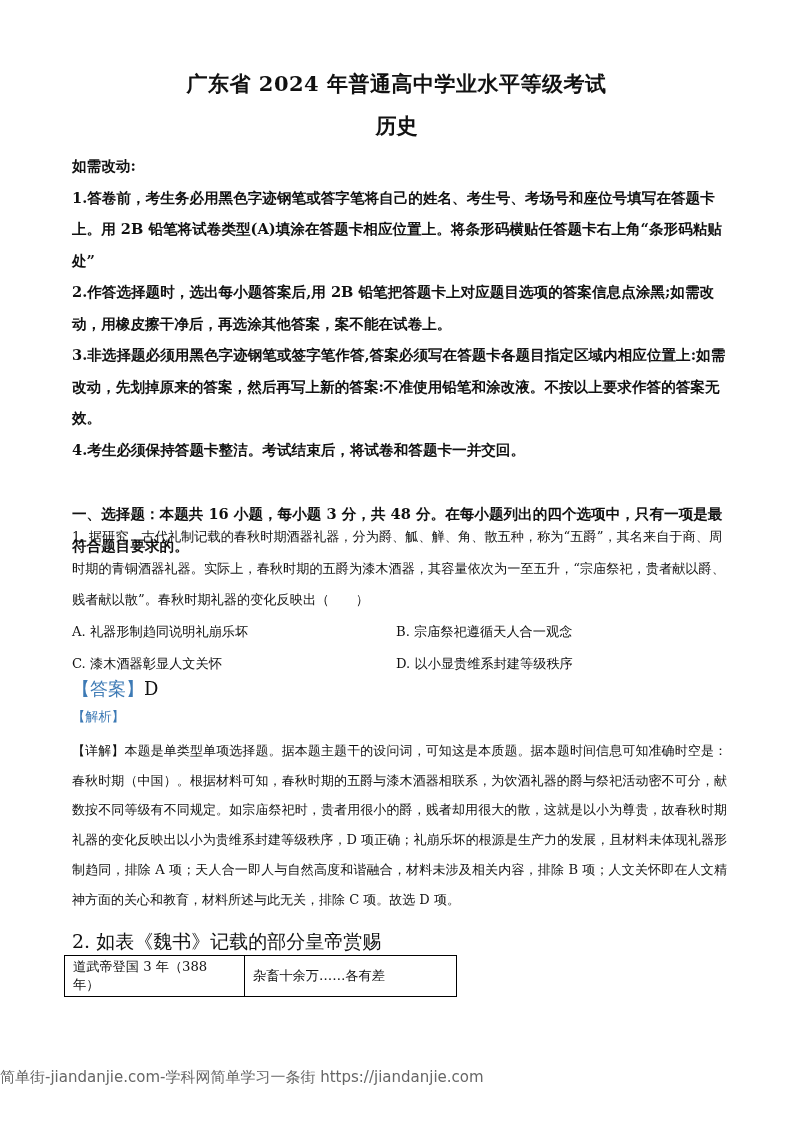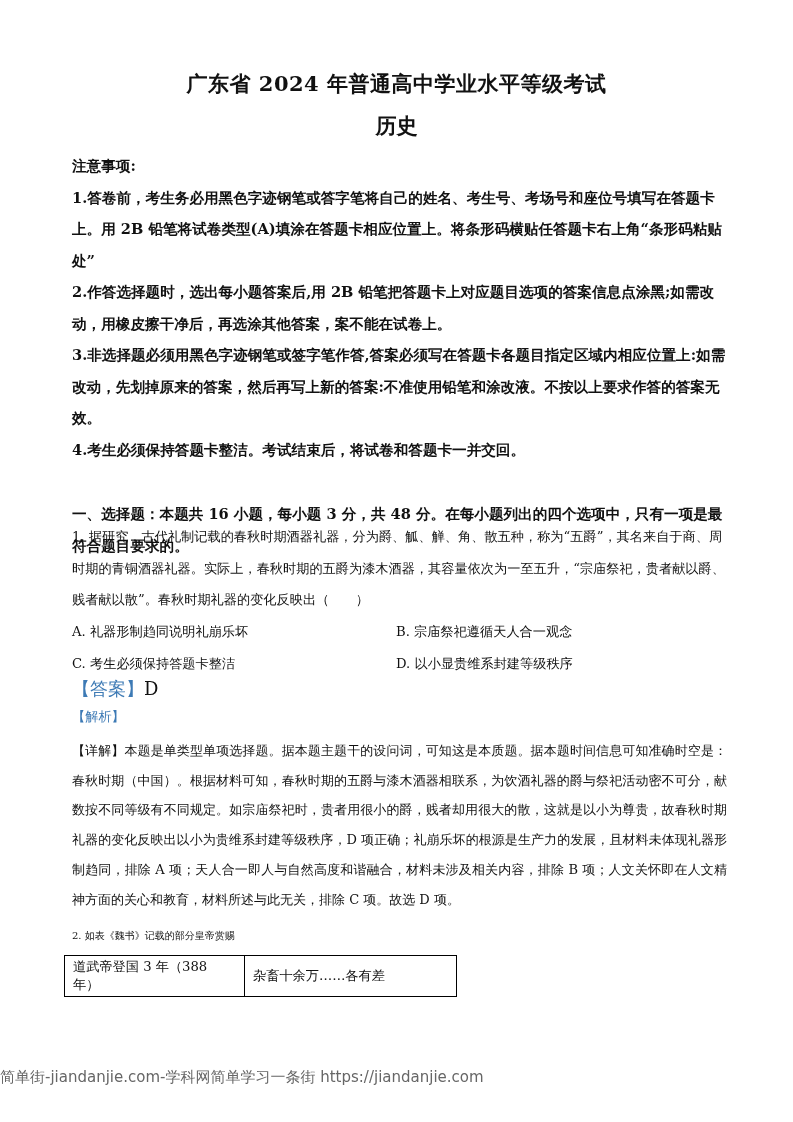--- a/index.html
+++ b/index.html
@@ -10,50 +10,50 @@
   .notice p { margin: 0; }
   .section { position: absolute; left: 72px; width: 655px; top: 456px; font-size: 14.6px; font-weight: bold; line-height: 32px; margin-top: 42px; }
   .q1 { position: absolute; left: 72px; width: 655px; top: 521px; font-size: 13.2px; line-height: 31.5px; }
   .options { position: absolute; left: 72px; width: 655px; top: 612px; font-size: 13.2px; }
   .opt-row { display: flex; height: 32px; align-items: center; }
   .opt { width: 324px; margin-top: 7px; }
   .answer { position: absolute; left: 72px; top: 677px; font-size: 18px; }
   .analysis { position: absolute; left: 72px; top: 708px; font-size: 13.2px; }
   .bracket-label { color: #3d7ab5; }
   .detail { position: absolute; left: 72px; width: 655px; top: 736px; font-size: 13px; line-height: 29.7px; text-align: justify; }
-  .q2 { position: absolute; left: 72px; top: 929px; font-size: 10px; }
+  .q2 { position: absolute; left: 72px; top: 929px; font-size: 19px; }
   table.t2 { position: absolute; left: 64px; top: 955px; border-collapse: collapse; font-size: 13.2px; }
   table.t2 td { border: 1px solid #000; height: 40px; padding: 0 8px; }
   .watermark { position: absolute; left: 0; width: 793px; top: 1068px; text-align: left; font-family: "DejaVu Sans", sans-serif; font-size: 15px; color: #666; }
 </style>
 </head>
 <body>
 
 <div class="title">广东省 2024 年普通高中学业水平等级考试</div>
 <div class="subtitle">历史</div>
 
 <div class="notice">
-  <p>注意事项:</p>
+  <p>如需改动:</p>
   <p>1.答卷前，考生务必用黑色字迹钢笔或答字笔将自己的姓名、考生号、考场号和座位号填写在答题卡上。用 2B 铅笔将试卷类型(A)填涂在答题卡相应位置上。将条形码横贴任答题卡右上角“条形码粘贴处”</p>
   <p>2.作答选择题时，选出每小题答案后,用 2B 铅笔把答题卡上对应题目选项的答案信息点涂黑;如需改动，用橡皮擦干净后，再选涂其他答案，案不能在试卷上。</p>
   <p>3.非选择题必须用黑色字迹钢笔或签字笔作答,答案必须写在答题卡各题目指定区域内相应位置上:如需改动，先划掉原来的答案，然后再写上新的答案:不准使用铅笔和涂改液。不按以上要求作答的答案无效。</p>
   <p>4.考生必须保持答题卡整洁。考试结束后，将试卷和答题卡一并交回。</p>
 </div>
 
 <div class="section">一、选择题：本题共 16 小题，每小题 3 分，共 48 分。在每小题列出的四个选项中，只有一项是最符合题目要求的。</div>
 
 <div class="q1">1. 据研究，古代礼制记载的春秋时期酒器礼器，分为爵、觚、觯、角、散五种，称为“五爵”，其名来自于商、周时期的青铜酒器礼器。实际上，春秋时期的五爵为漆木酒器，其容量依次为一至五升，“宗庙祭祀，贵者献以爵、贱者献以散”。春秋时期礼器的变化反映出（　　）</div>
 
 <div class="options">
   <div class="opt-row">
     <div class="opt"><span>A.</span> <span>礼器形制趋同说明礼崩乐坏</span></div>
     <div class="opt"><span>B.</span> <span>宗庙祭祀遵循天人合一观念</span></div>
   </div>
   <div class="opt-row">
-    <div class="opt"><span>C.</span> <span>考生必须保持答题卡整洁</span></div>
+    <div class="opt"><span>C.</span> <span>漆木酒器彰显人文关怀</span></div>
     <div class="opt"><span>D.</span> <span>以小显贵维系封建等级秩序</span></div>
   </div>
 </div>
 
 <div class="answer">
   <span class="bracket-label">【答案】</span><span>D</span>
 </div>
 
 <div class="analysis">
   <span class="bracket-label">【解析】</span>

